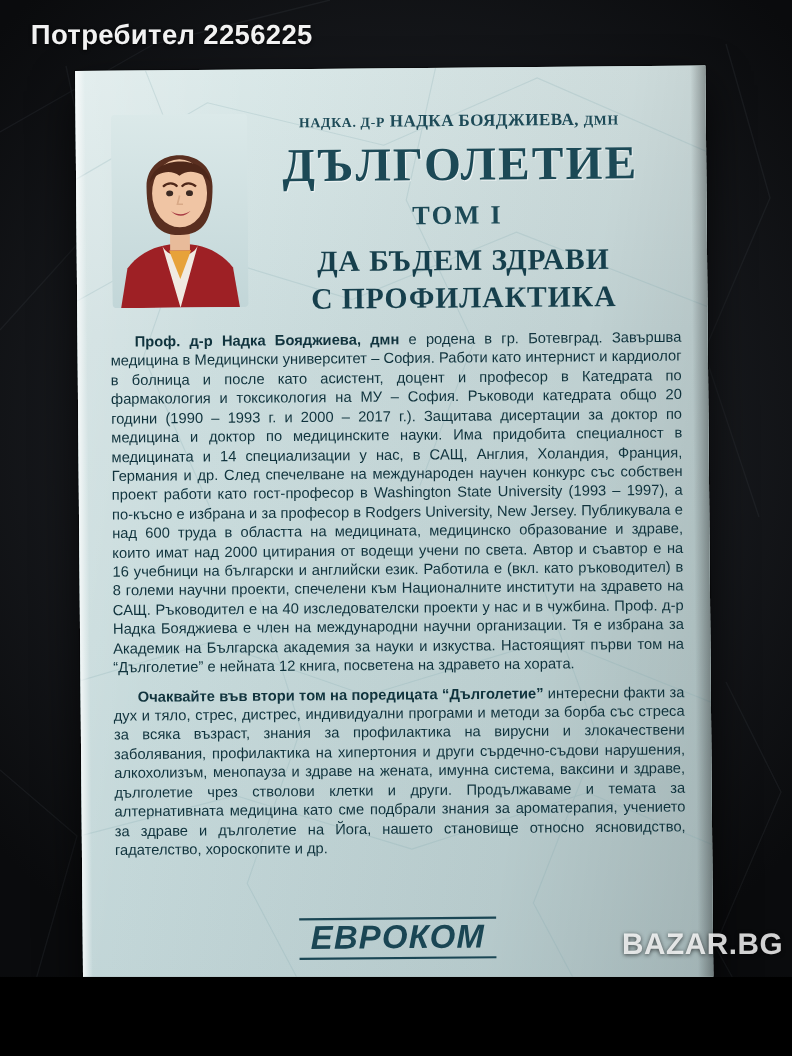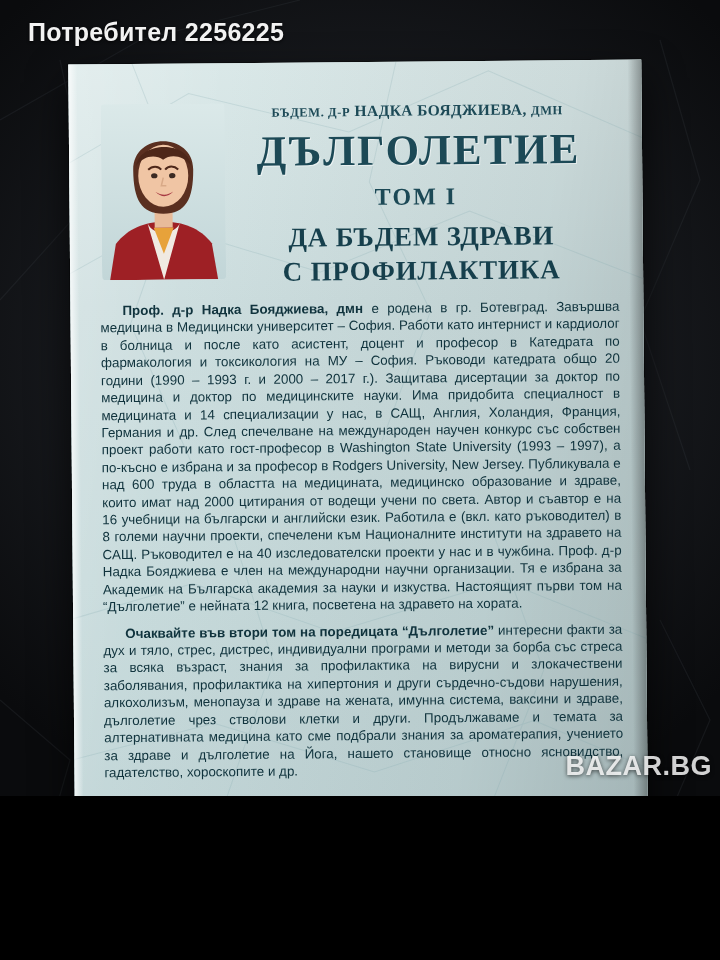--- a/index.html
+++ b/index.html
@@ -11,21 +11,21 @@
   body {
     width: 720px;
     height: 960px;
     overflow: hidden;
     font-family: "Liberation Sans", sans-serif;
   }
 
   .photo {
     position: relative;
     width: 720px;
-    height: 796px;
+    height: 888px;
     background: #0c0d0f;
     overflow: hidden;
   }
 
   
   .bg {
     position: absolute;
     inset: 0;
     background:
       radial-gradient(ellipse 70% 60% at 50% 45%, #2a2d33 0%, #17191d 55%, #0a0b0d 100%);
@@ -274,21 +274,21 @@
             <path d="M47 66 C51 62 57 62 60 66" stroke="#4e2719" stroke-width="2" fill="none"></path>
             <path d="M64 66 C67 62 73 62 77 66" stroke="#4e2719" stroke-width="2" fill="none"></path>
             <ellipse cx="53" cy="72" rx="3.2" ry="2.6" fill="#3b2a23"></ellipse>
             <ellipse cx="71" cy="72" rx="3.2" ry="2.6" fill="#3b2a23"></ellipse>
             <path d="M54 88 C60 94 66 94 72 88 C66 92 60 92 54 88 Z" fill="#a83b44"></path>
             <path d="M62 74 L60 82 L65 82" stroke="#d8a987" stroke-width="1.5" fill="none"></path>
           </svg>
         </div>
 
         <div class="author-line">
-          <span class="small">БЪДЕМ. Д-Р</span>
+          <span class="small">НАДКА. Д-Р</span>
           <span>НАДКА БОЯДЖИЕВА,</span>
           <span class="small">ДМН</span>
         </div>
 
         <div class="title-main">ДЪЛГОЛЕТИЕ</div>
         <div class="title-vol">ТОМ I</div>
         <div class="subtitle">
           <div>ДА БЪДЕМ ЗДРАВИ</div>
           <div>С ПРОФИЛАКТИКА</div>
         </div>

